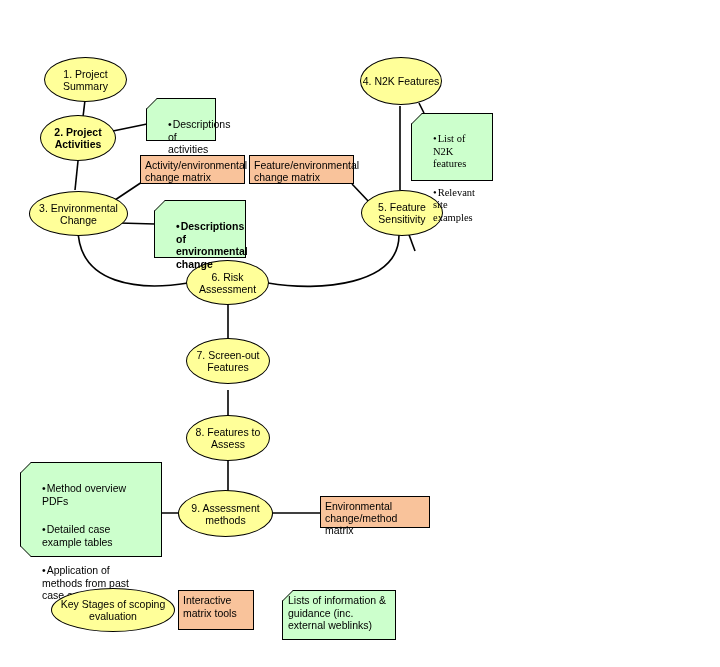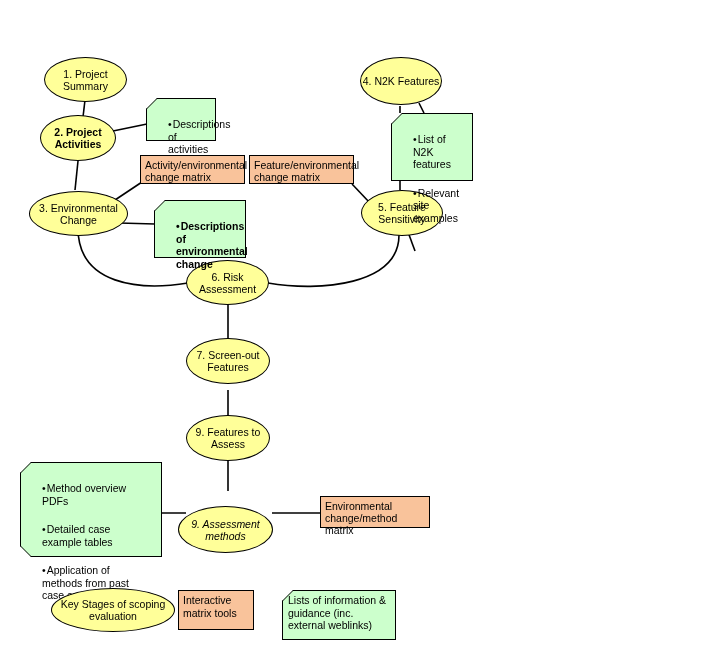--- a/index.html
+++ b/index.html
@@ -134,24 +134,24 @@
 
   <div class="node ellipse" style="left:186px;top:260px;width:83px;height:45px;">
     <span>6. Risk Assessment</span>
   </div>
 
   <div class="node ellipse" style="left:186px;top:338px;width:84px;height:46px;">
     <span>7. Screen-out Features</span>
   </div>
 
   <div class="node ellipse" style="left:186px;top:415px;width:84px;height:46px;">
-    <span>9. Features to Assess</span>
-  </div>
-
-  <div class="node ellipse" style="left:178px;top:506px;width:95px;height:47px;font-style:italic;">
+    <span>8. Features to Assess</span>
+  </div>
+
+  <div class="node ellipse" style="left:178px;top:490px;width:95px;height:47px;">
     <span>9. Assessment methods</span>
   </div>
 
   <div class="node matrix" style="left:140px;top:155px;width:105px;height:29px;">
     <span>Activity/environmental change matrix</span>
   </div>
 
   <div class="node matrix" style="left:249px;top:155px;width:105px;height:29px;">
     <span>Feature/environmental change matrix</span>
   </div>
@@ -163,21 +163,21 @@
   <div class="note" style="left:146px;top:98px;width:58px;height:35px;">
     <span class="fold-tl"></span>
     <svg class="fold-tl-line" viewBox="0 0 15 15">
         <path d="M0.5 11 L11 0.5" stroke="#000" fill="none"></path>
       </svg>
     <ul>
       <li>Descriptions of activities</li>
     </ul>
   </div>
 
-  <div class="note" style="left:391px;top:113px;width:70px;height:60px;">
+  <div class="note" style="left:411px;top:113px;width:70px;height:60px;font-family:Liberation Serif, serif;">
     <span class="fold-tl"></span>
     <svg class="fold-tl-line" viewBox="0 0 15 15">
         <path d="M0.5 11 L11 0.5" stroke="#000" fill="none"></path>
       </svg>
     <ul>
       <li>List of N2K features</li>
       <li>Relevant site examples</li>
     </ul>
   </div>
 

